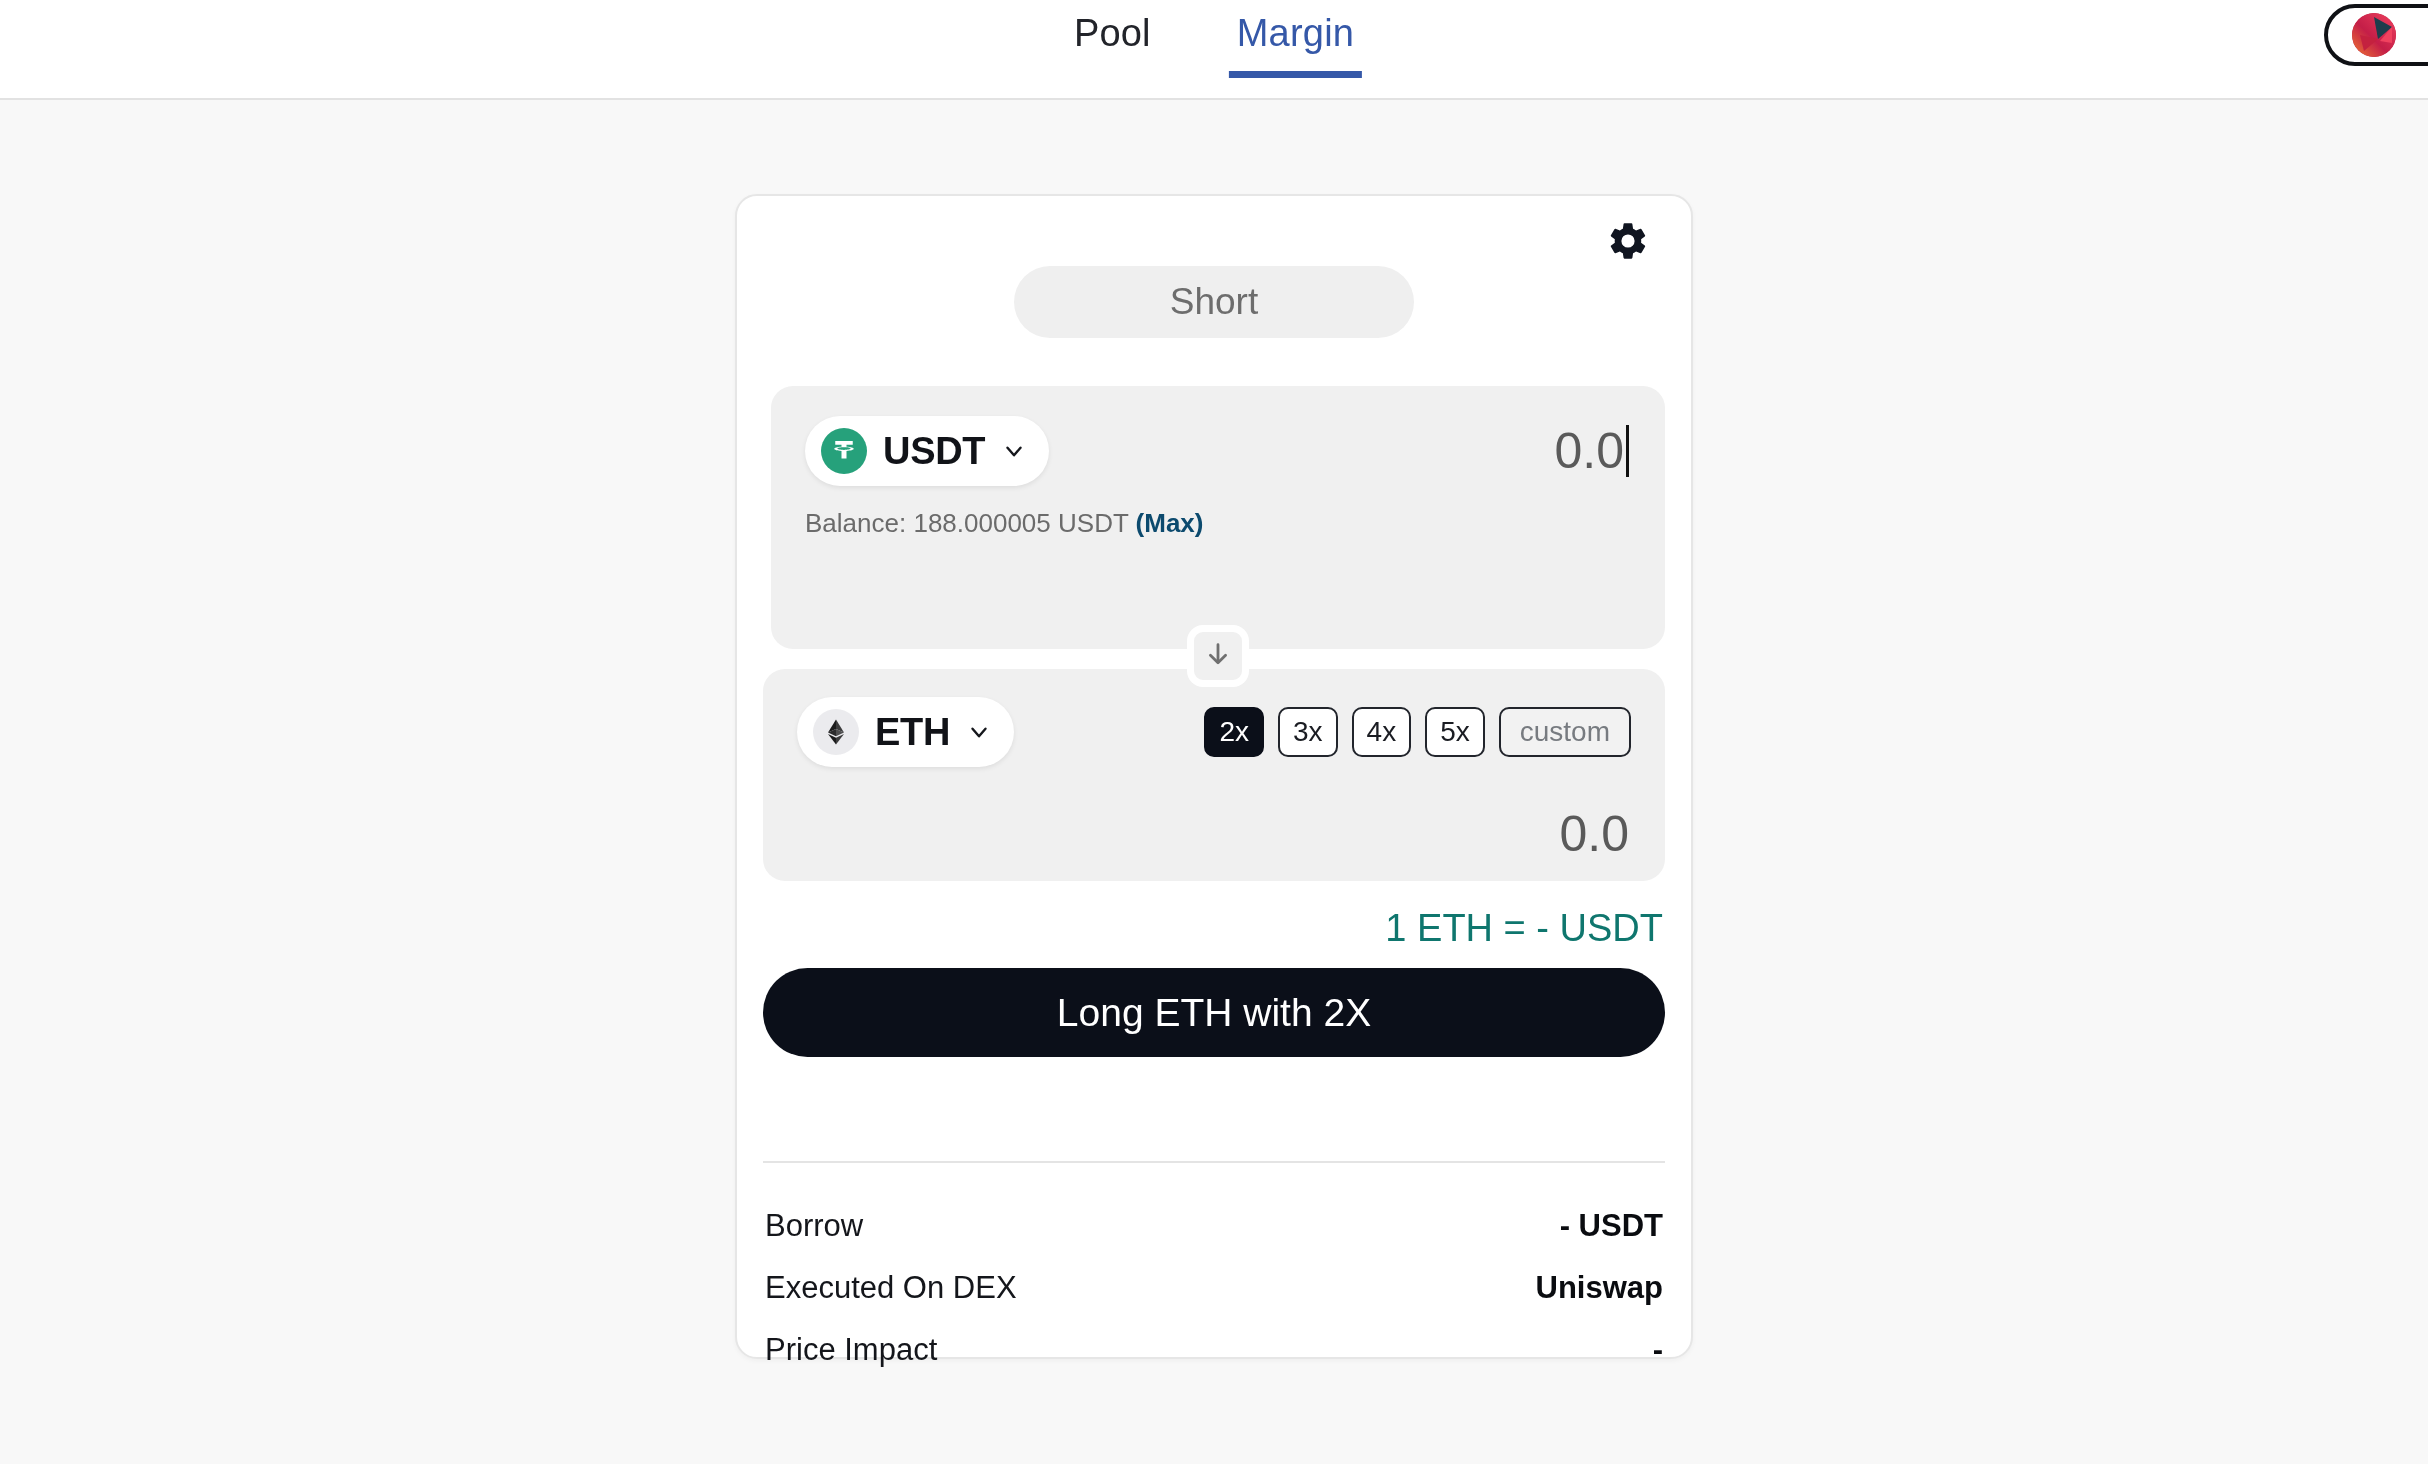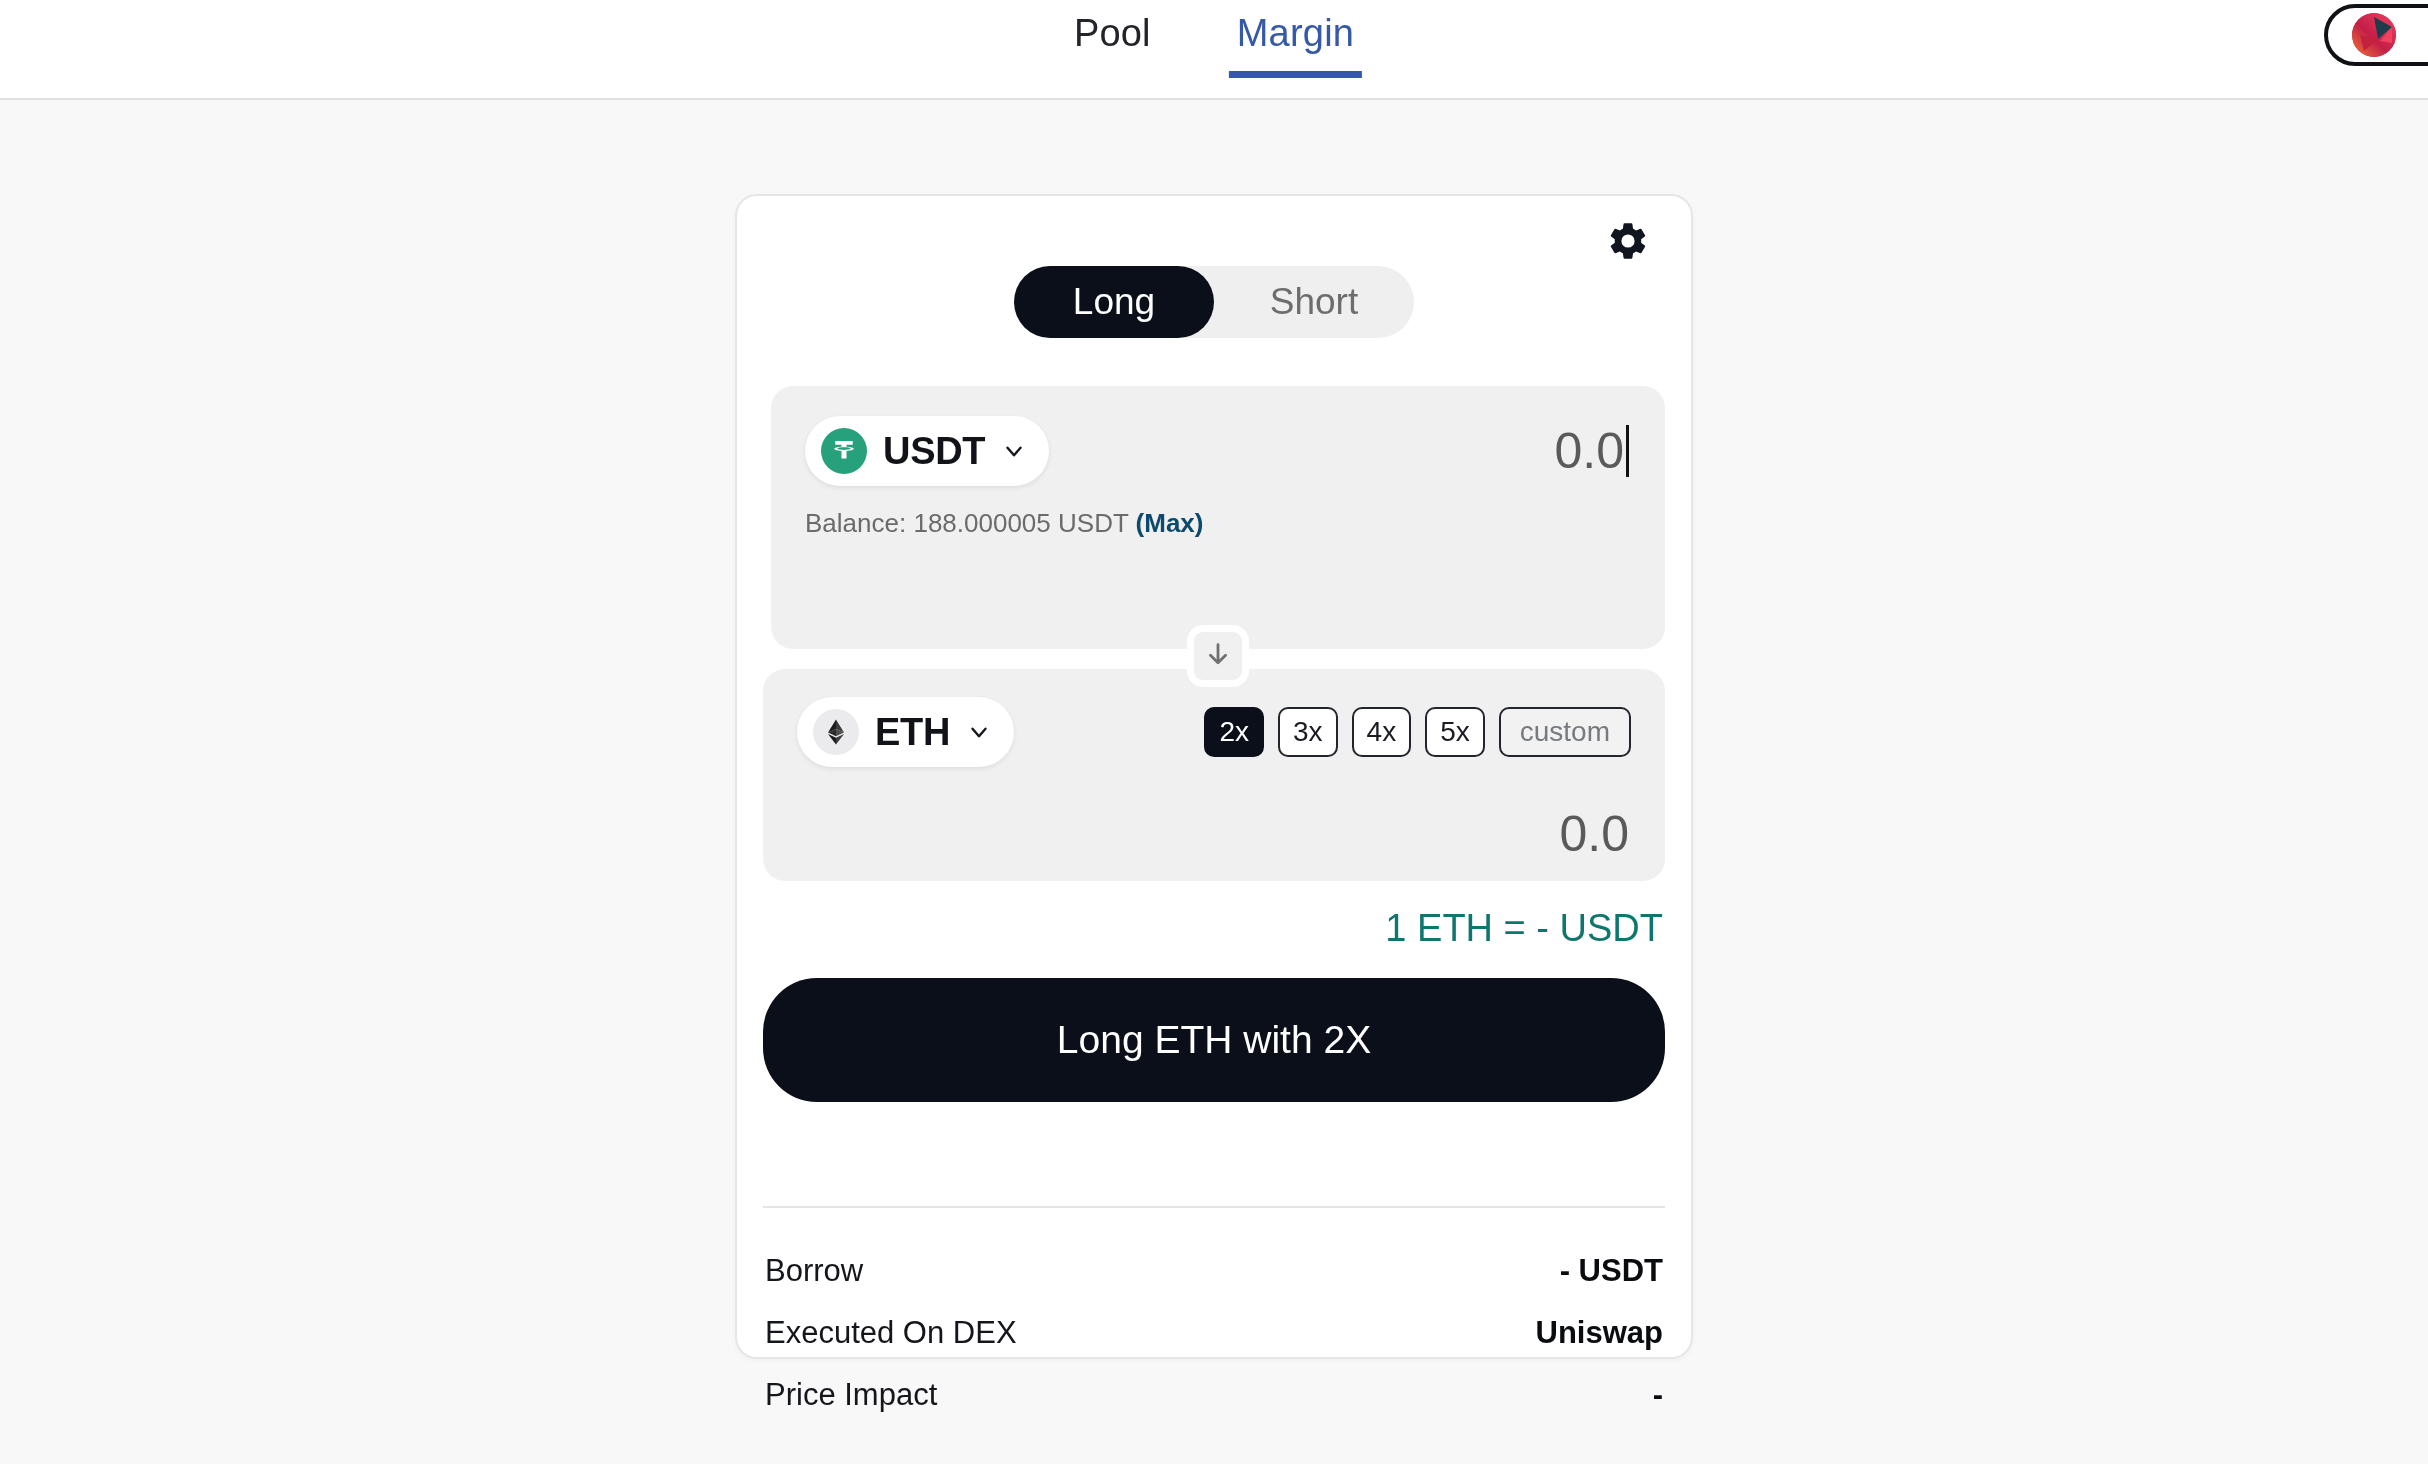--- a/index.html
+++ b/index.html
@@ -259,23 +259,23 @@
   .rate {
     margin-top: 26px;
     text-align: right;
     font-size: 38px;
     color: #0f766e;
     padding-right: 2px;
   }
 
   
   .cta {
-    margin-top: 28px;
+    margin-top: 18px;
     width: 100%;
-    height: 124px;
+    height: 89px;
     background: #0b0f19;
     color: #ffffff;
     border: none;
     border-radius: 54px;
     font-size: 39px;
     font-family: "Liberation Sans", sans-serif;
     cursor: pointer;
   }
 
   
@@ -339,23 +339,20 @@
       <div class="gear-btn">
         <svg width="44" height="44" viewBox="0 0 24 24" fill="#101520">
           <path d="M19.14 12.94a7.07 7.07 0 0 0 .06-.94 7.07 7.07 0 0 0-.06-.94l2.03-1.58a.5.5 0 0 0 .12-.62l-1.92-3.32a.5.5 0 0 0-.6-.22l-2.39.96a7.2 7.2 0 0 0-1.62-.94l-.36-2.54a.5.5 0 0 0-.5-.42h-3.84a.5.5 0 0 0-.5.42l-.36 2.54c-.58.24-1.12.56-1.62.94l-2.39-.96a.5.5 0 0 0-.6.22L2.67 8.86a.5.5 0 0 0 .12.62l2.03 1.58a7.3 7.3 0 0 0 0 1.88l-2.03 1.58a.5.5 0 0 0-.12.62l1.92 3.32c.12.22.38.3.6.22l2.39-.96c.5.38 1.04.7 1.62.94l.36 2.54c.04.24.25.42.5.42h3.84c.25 0 .46-.18.5-.42l.36-2.54c.58-.24 1.12-.56 1.62-.94l2.39.96c.22.08.48 0 .6-.22l1.92-3.32a.5.5 0 0 0-.12-.62l-2.03-1.58zM12 15.6A3.6 3.6 0 1 1 12 8.4a3.6 3.6 0 0 1 0 7.2z"></path>
         </svg>
       </div>
     </div>
 
     
     <div class="ls-wrap">
       <div class="ls-toggle">
-        <div class="ls-opt active">
-          <span>Long</span>
-        </div>
         <div class="ls-opt inactive">
           <span>Short</span>
         </div>
       </div>
     </div>
 
     
     <div class="panel pay">
       <div class="panel-top">
         <div class="token-select">

